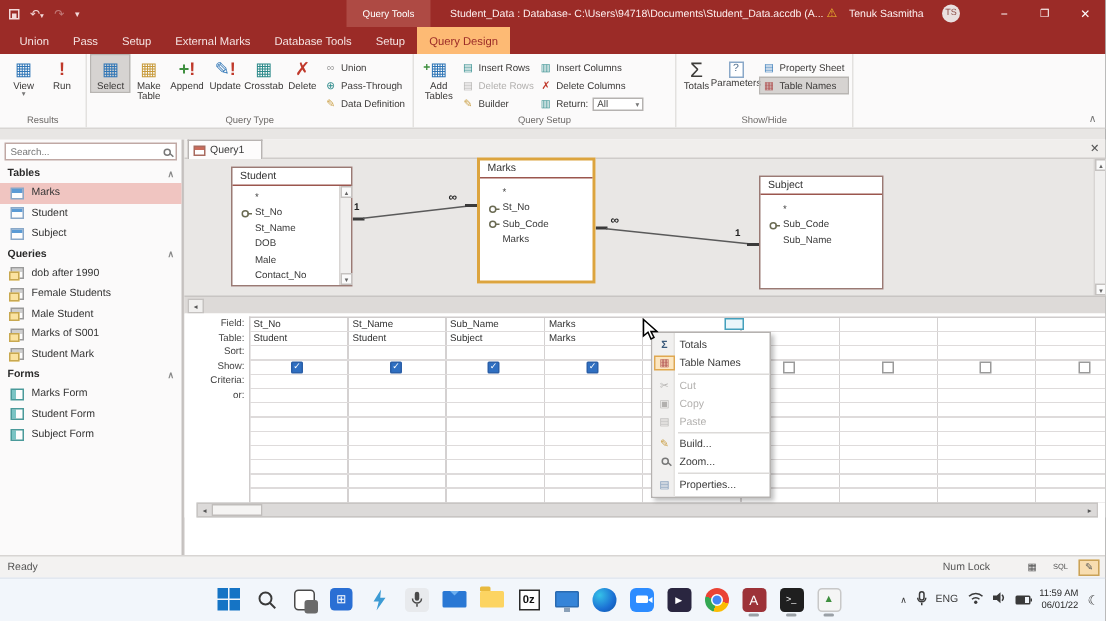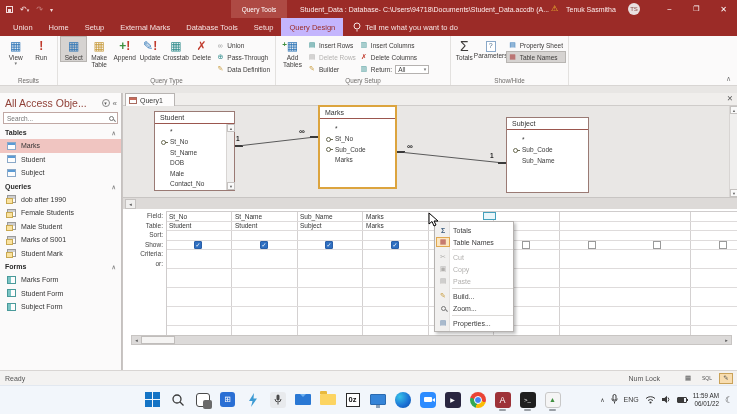--- a/index.html
+++ b/index.html
@@ -17,21 +17,21 @@
   .win-title { position:absolute; left:300px; top:0; height:18px; display:flex; align-items:center; font-size:7px; color:#fdeeee; white-space:nowrap; }
   .warn-ic { position:absolute; left:551px; top:4px; font-size:8px; color:#f2c12e; line-height:10px; }
   .user-name { position:absolute; left:566px; top:0; height:18px; display:flex; align-items:center; font-size:7px; color:#fdeeee; }
   .avatar { position:absolute; left:628px; top:3px; width:12px; height:12px; border-radius:50%; background:#e9e0e0; color:#8a4a44; font-size:6px; display:flex; align-items:center; justify-content:center; }
   .win-ctl { position:absolute; right:0; top:0; height:18px; display:flex; }
   .win-btn { width:27px; height:18px; display:flex; align-items:center; justify-content:center; font-size:8px; color:#fff; }
 
   
   .menubar { position:absolute; left:0; top:18px; width:737px; height:18px; background:#9b2b27; display:flex; align-items:stretch; padding-left:5px; color:#f5e3e2; }
   .mtab { padding:0 8px; display:flex; align-items:center; font-size:7.5px; white-space:nowrap; }
-  .mtab.active { background:#c4b5fd; color:#9b2b27; }
+  .mtab.active { background:#fdba74; color:#9b2b27; }
   .tellme-wrap { display:flex; align-items:center; gap:4px; padding-left:10px; font-size:7.5px; }
 
   
   .ribbon { position:absolute; left:0; top:36px; width:737px; height:50px; background:#fbfafa; border-bottom:1px solid #d8d5d3; display:flex; }
   .rgroup { position:relative; border-right:1px solid #e3e1df; padding:1px 3px 10px 3px; display:flex; align-items:flex-start; }
   .glabel { position:absolute; bottom:1px; left:0; right:0; text-align:center; font-size:6.3px; color:#6e6b69; }
   .bigbtn { width:27px; display:flex; flex-direction:column; align-items:center; padding-top:2px; font-size:6.5px; color:#3c3a39; text-align:center; line-height:1.15; }
   .bigbtn .ic { font-size:12px; height:15px; line-height:15px; }
   .pressed { background:#d6d3d1; outline:1px solid #b8b5b2; }
   .stack { display:flex; flex-direction:column; padding-top:3px; gap:2px; }
@@ -176,33 +176,26 @@
     <div class="avatar">TS</div>
     <div class="win-ctl">
       <span class="win-btn">−</span>
       <span class="win-btn" style="font-size:7px;">❐</span>
       <span class="win-btn">✕</span>
     </div>
   </div>
 
   <div class="menubar">
     <span class="mtab">Union</span>
-    <span class="mtab">Home</span>
+    <span class="mtab">Pass</span>
     <span class="mtab">Setup</span>
     <span class="mtab">External Marks</span>
     <span class="mtab">Database Tools</span>
     <span class="mtab">Setup</span>
     <span class="mtab active">Query Design</span>
-    <span class="tellme-wrap">
-      <svg width="8" height="10">
-          <circle cx="4" cy="4" r="3" fill="none" stroke="#f5e3e2" stroke-width="1"></circle>
-          <line x1="4" y1="7.5" x2="4" y2="9.5" stroke="#f5e3e2" stroke-width="1"></line>
-        </svg>
-      <span>Tell me what you want to do</span>
-    </span>
   </div>
 
   <div class="ribbon">
     <div class="rgroup" style="width:58px;">
       <div class="bigbtn">
         <span class="ic c-blue">▦</span>
         <span>View</span>
           <span style="font-size:5px;color:#777;">▾</span>
       </div>
       <div class="bigbtn">
@@ -315,27 +308,20 @@
       </div>
       <div class="glabel">Show/Hide</div>
     </div>
 
     <div class="rgroup" style="flex:1; border-right:none;">
       <span class="rib-collapse">∧</span>
     </div>
   </div>
 
   <div class="nav">
-    <div class="nav-header">
-      <span>All Access Obje...</span>
-      <span class="nav-hdr-ics">
-        <span class="circ-dd">▾</span>
-        <span style="font-size:8px;">«</span>
-      </span>
-    </div>
     <div class="nav-search">
       <input placeholder="Search..." style="">
       <span class="mag"></span>
     </div>
 
     <div class="nav-sec">
       <span>Tables</span>
         <span class="pin">∧</span>
     </div>
     <div class="nav-item sel">

